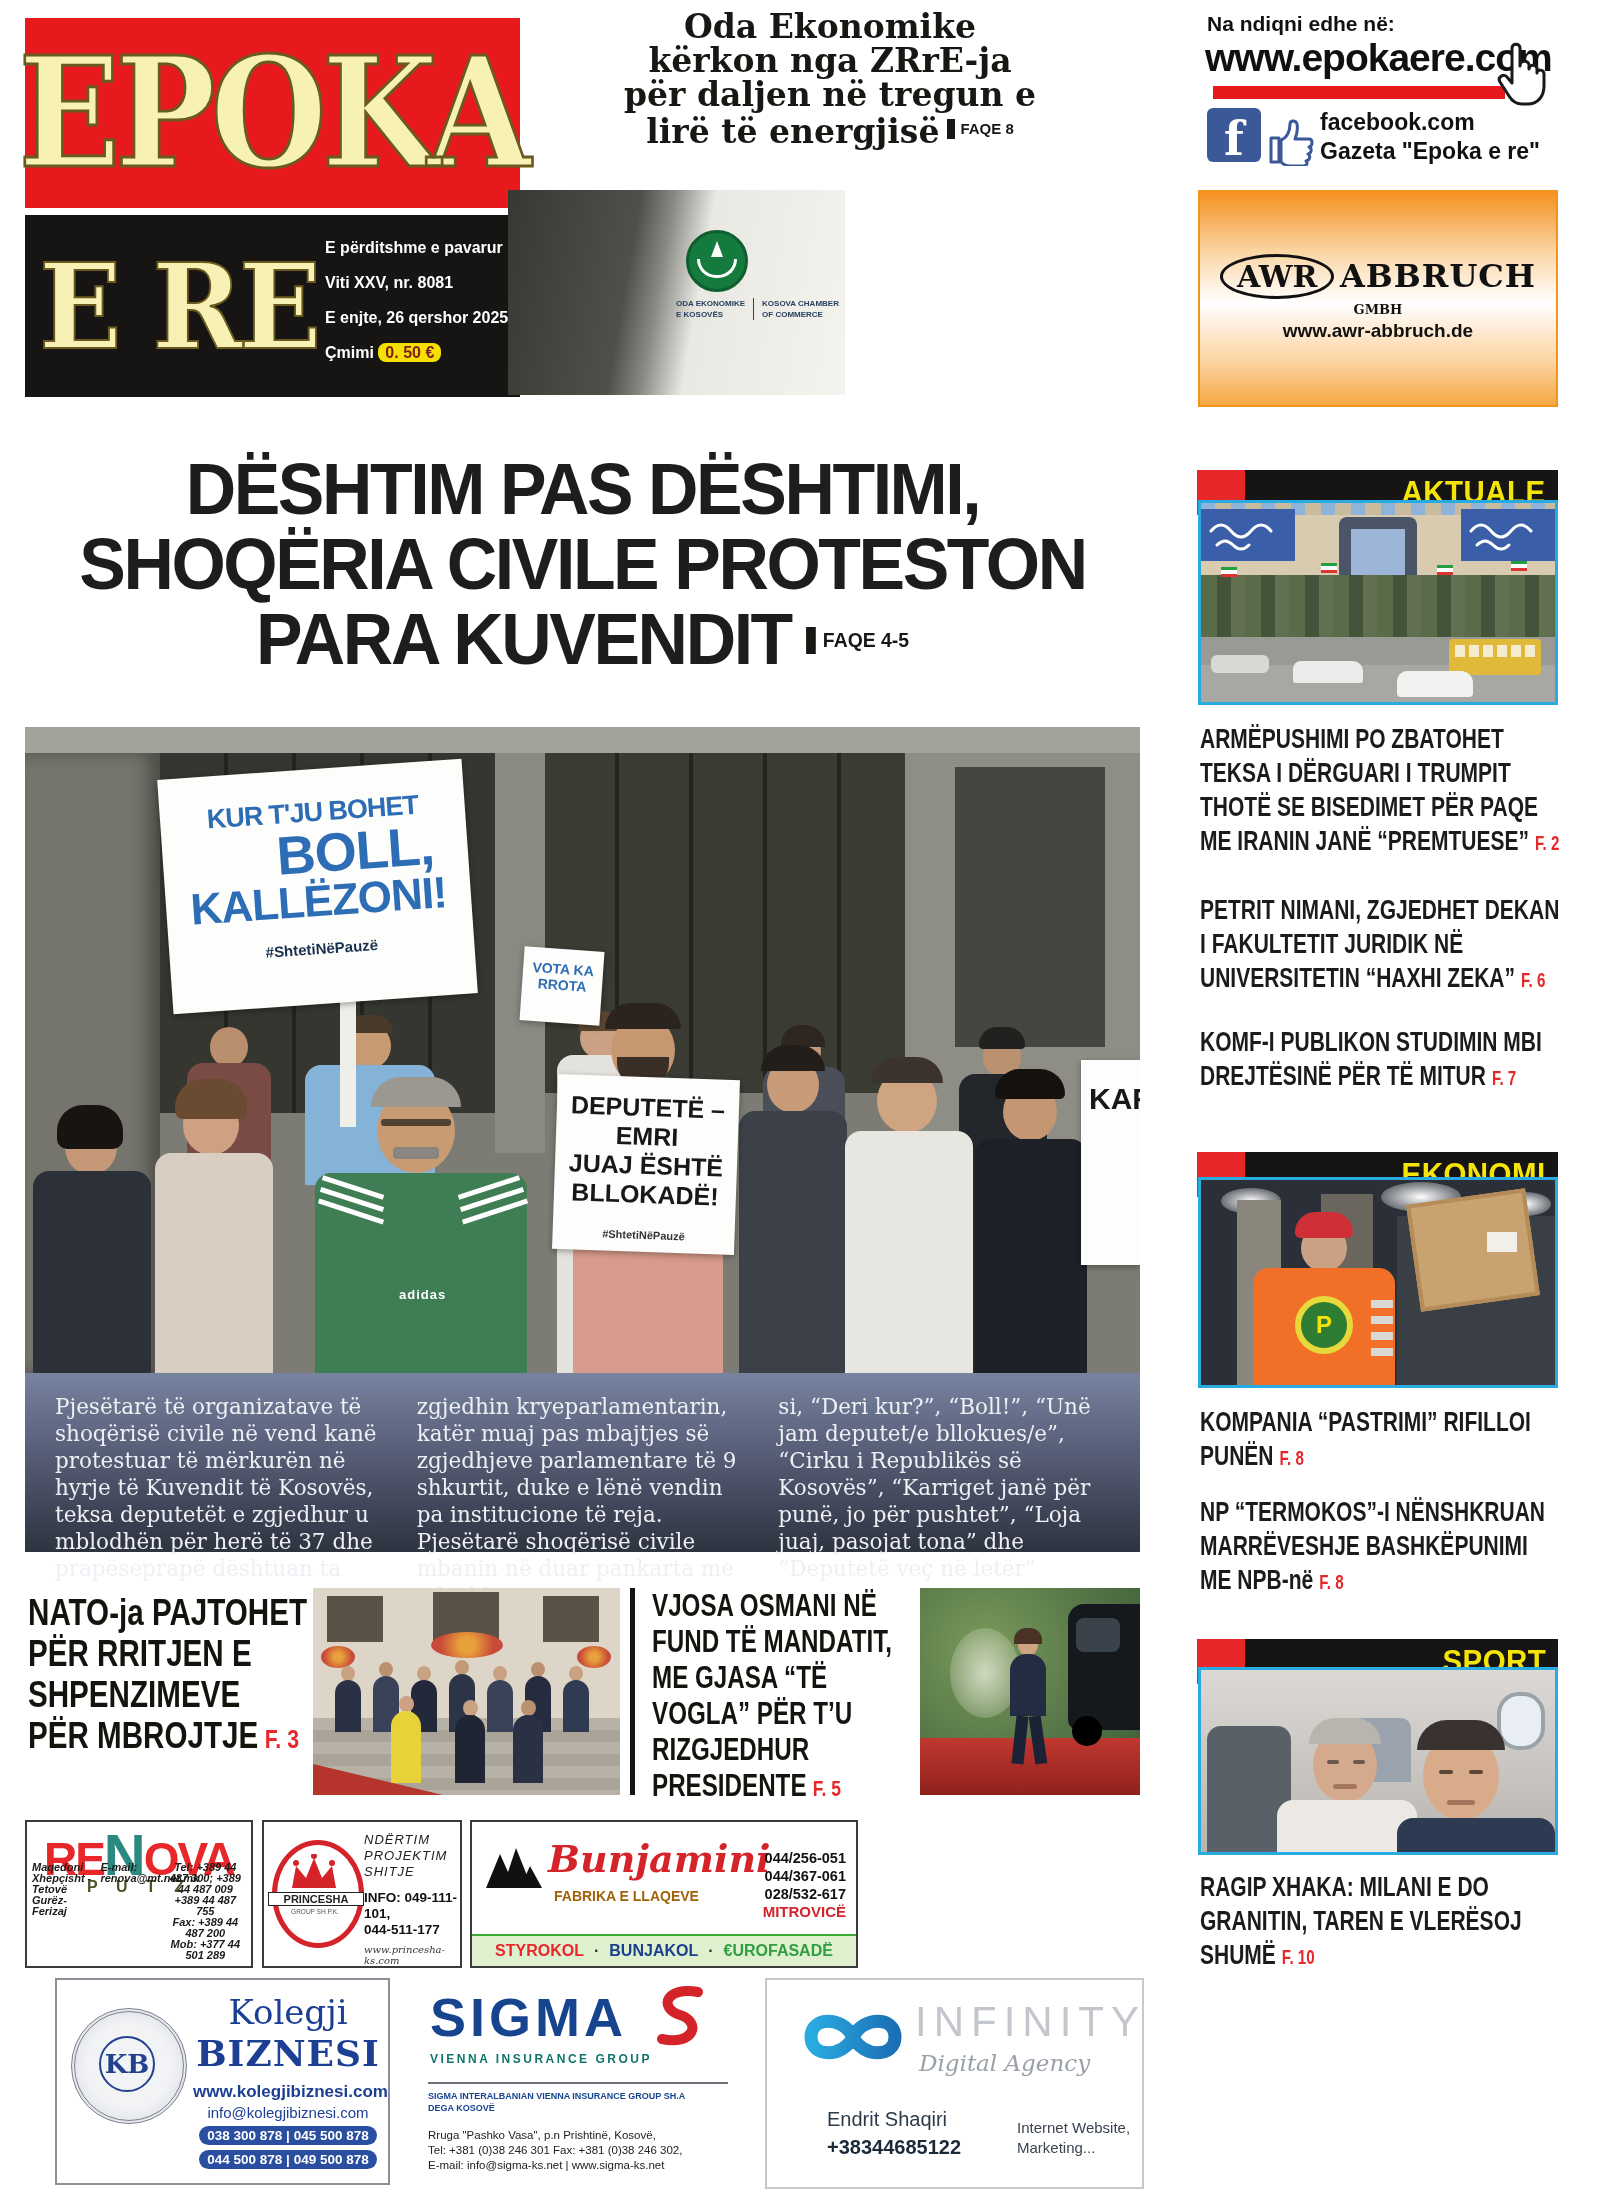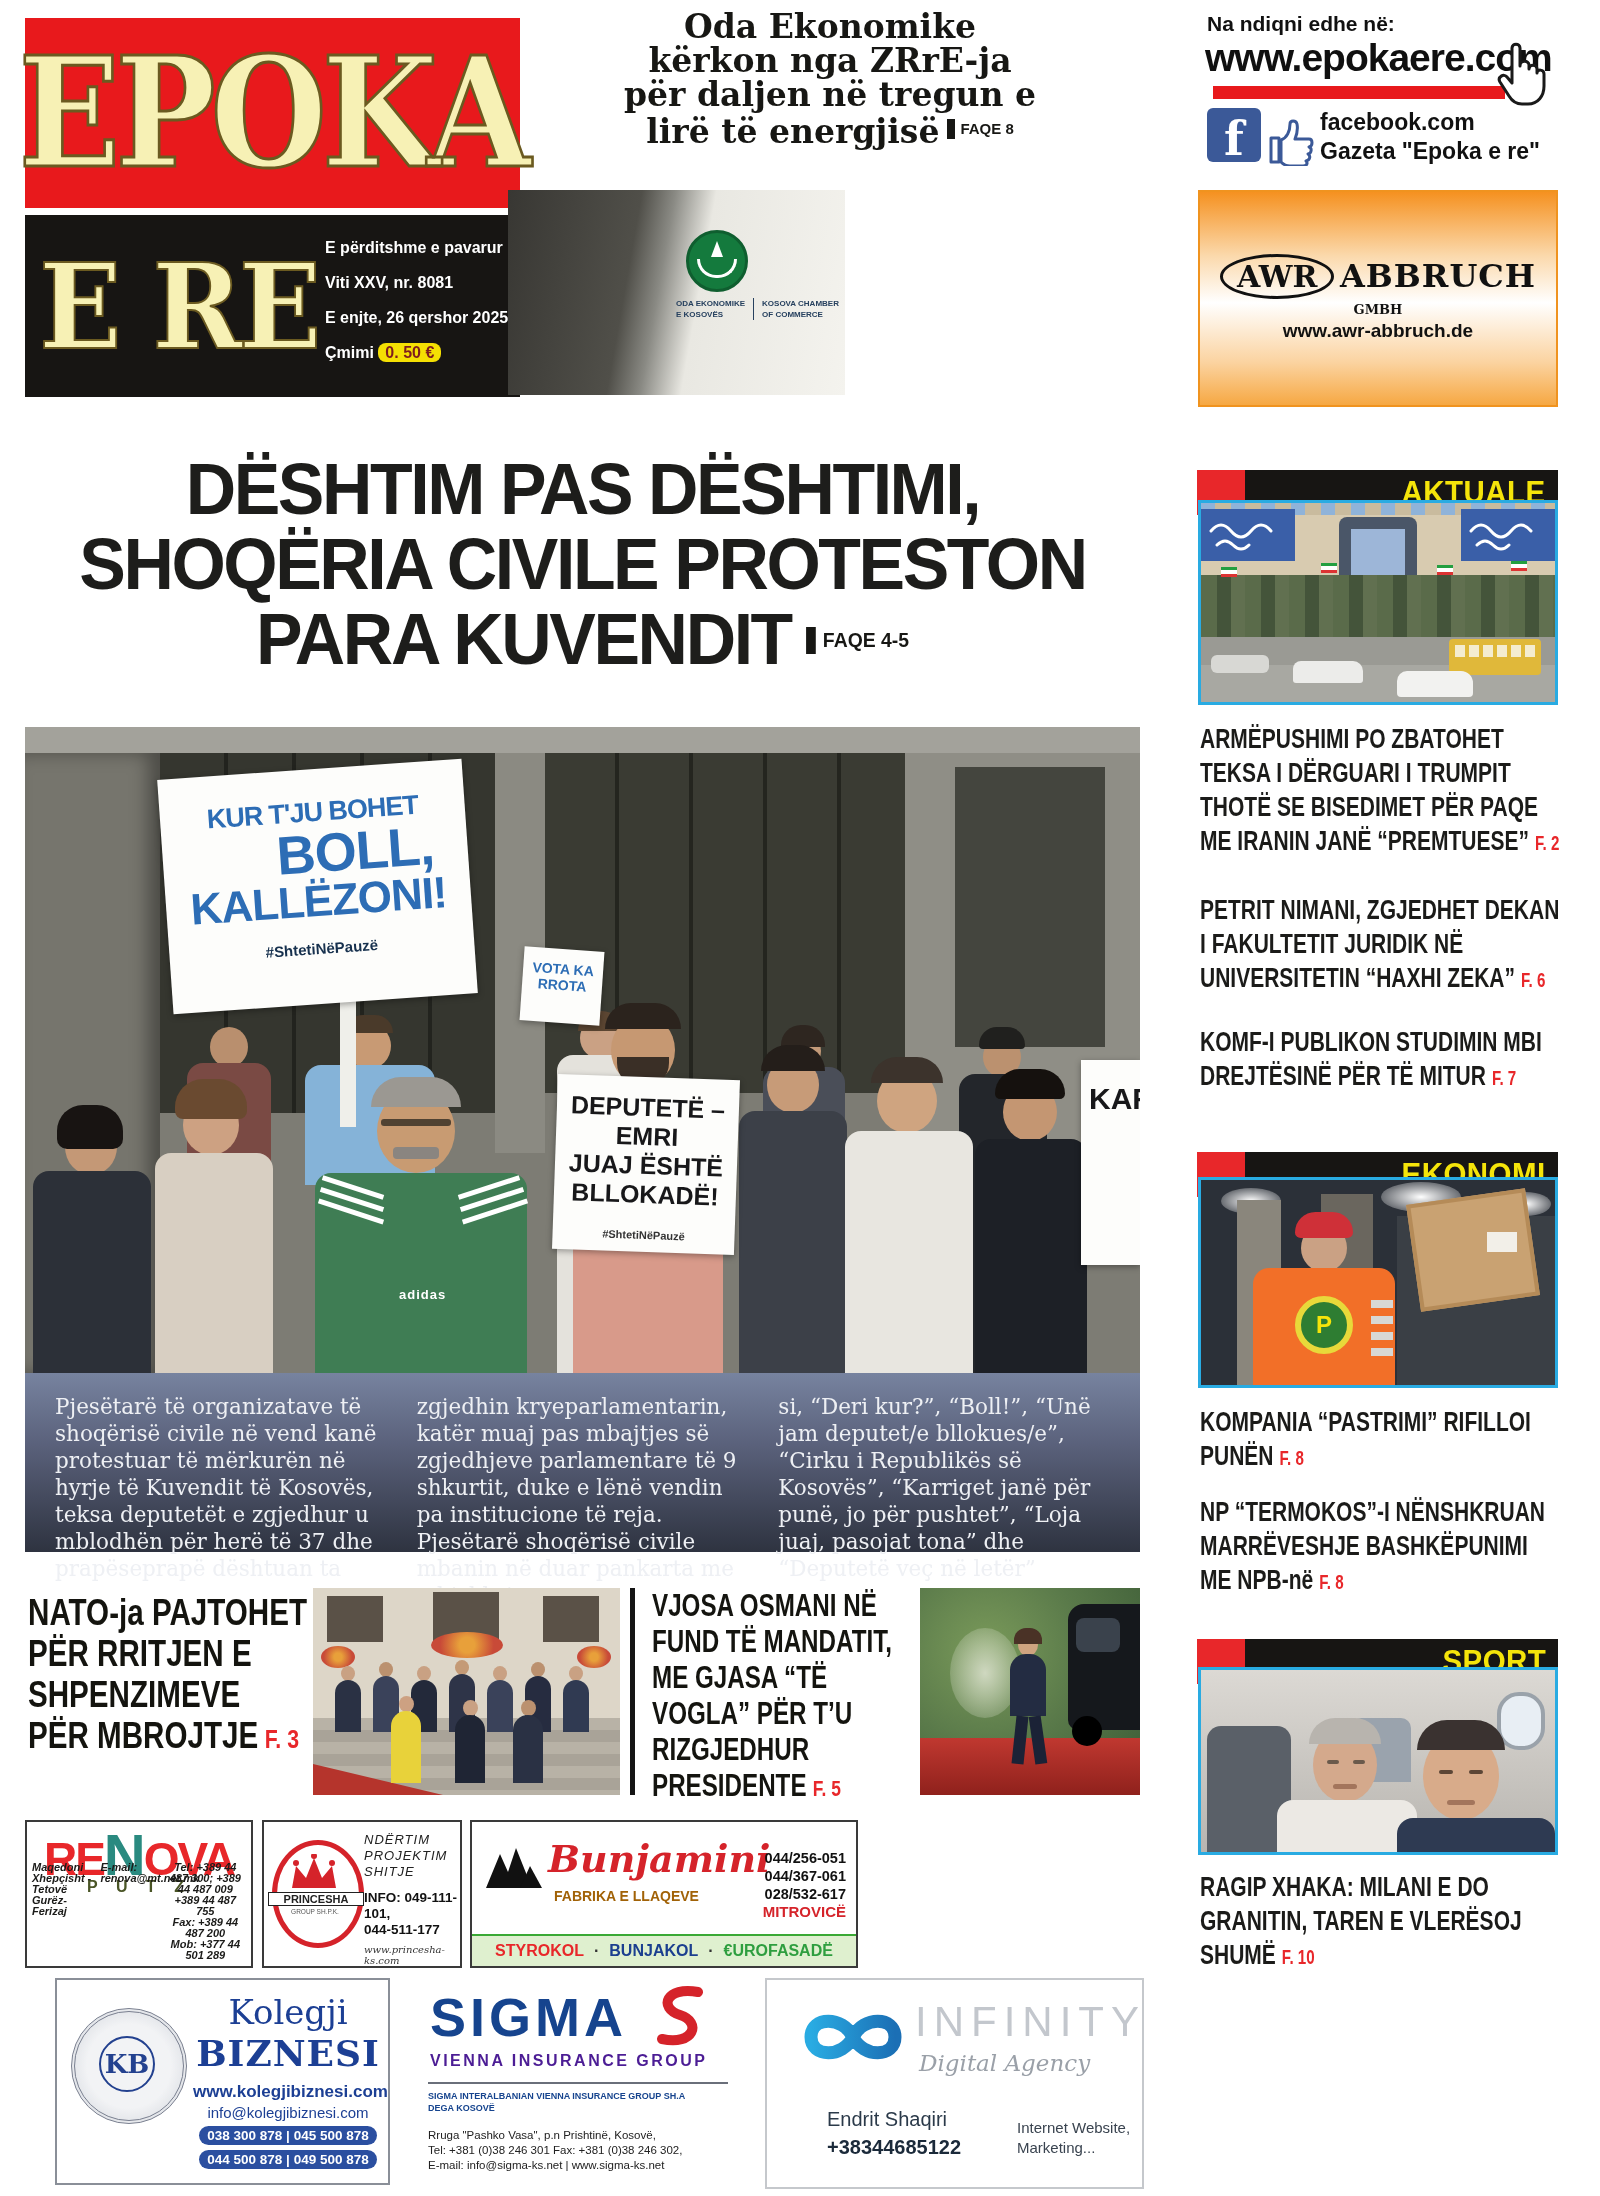--- a/index.html
+++ b/index.html
@@ -149,21 +149,21 @@
   .kb-right{position:absolute;left:136px;top:12px;width:190px;text-align:center;color:#1c3f94;}
   .kb-n1{font-family:"DejaVu Serif",serif;font-size:34px;}
   .kb-n2{font-family:"DejaVu Serif",serif;font-weight:bold;font-size:36px;letter-spacing:1px;}
   .kb-url{font-weight:bold;font-size:17px;margin-top:8px;}
   .kb-mail{font-size:15px;margin-top:2px;}
   .kb-pill{display:inline-block;background:#2b4fa0;color:#fff;font-weight:bold;font-size:13.5px;
       border-radius:10px;padding:2px 8px;margin-top:5px;}
 
   .sigma{left:400px;top:1978px;width:358px;height:218px;}
   .sg-name{position:absolute;left:30px;top:8px;font-weight:bold;font-size:54px;letter-spacing:4px;color:#16448e;}
-  .sg-group{position:absolute;left:30px;top:74px;font-size:16px;letter-spacing:2.5px;color:#4c1d95;font-weight:bold;}
+  .sg-group{position:absolute;left:30px;top:74px;font-size:12px;letter-spacing:2.5px;color:#0f766e;font-weight:bold;}
   .sg-rule{position:absolute;left:28px;top:104px;width:300px;height:2px;background:#6a6f7a;}
   .sg-sub{position:absolute;left:28px;top:112px;font-size:9px;font-weight:bold;color:#16448e;line-height:12px;}
   .sg-addr{position:absolute;left:28px;top:150px;font-size:11.5px;color:#222;line-height:15px;}
 
   .infinity{left:765px;top:1978px;width:375px;height:207px;border:2px solid #c5c8cc;}
   .inf-name{position:absolute;left:148px;top:18px;font-size:42px;letter-spacing:7px;color:#c3c7cd;}
   .inf-sub{position:absolute;left:152px;top:70px;font-family:"DejaVu Serif",serif;font-style:italic;
       font-size:23px;color:#9aa0a8;}
   .inf-contact{position:absolute;left:60px;top:128px;font-size:20px;color:#2b3a4a;}
   .inf-phone{position:absolute;left:60px;top:156px;font-size:20px;font-weight:bold;color:#1b2a3a;}

